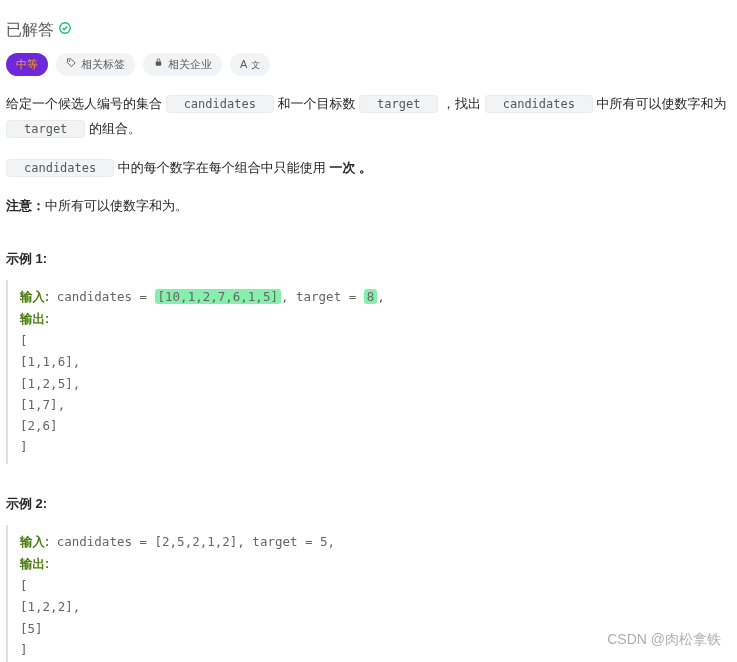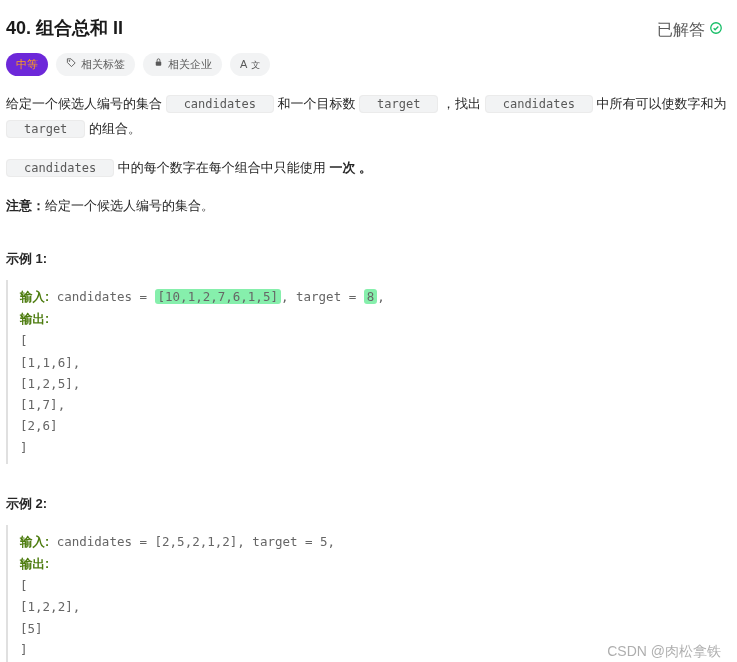--- a/index.html
+++ b/index.html
@@ -83,30 +83,29 @@
     }
     .ex-block .hl {
       background: #86efac;
       padding: 0 3px;
       border-radius: 3px;
     }
     .ex-block .lab { color: #4d7c0f; font-weight: 700; font-family: -apple-system, BlinkMacSystemFont, "Segoe UI", "PingFang SC", sans-serif; }
     .watermark {
       position: absolute;
       right: 16px;
-      bottom: 0;
+      bottom: 12px;
       color: rgba(120,120,120,0.6);
       font-size: 14px;
     }
   </style>
 </head>
 <body>
 
 <div class="header-row">
-  <div class="title">40. 组合总和 II</div>
   <div class="solved">
     <span>已解答</span>
     <span class="check">
       <svg width="14" height="14" viewBox="0 0 24 24" fill="none" stroke="currentColor" stroke-width="2.2">
           <circle cx="12" cy="12" r="9"></circle>
           <path d="M8 12.5l2.5 2.5L16 9.5"></path>
         </svg>
     </span>
   </div>
 </div>
@@ -139,21 +138,21 @@
 
 <div class="desc">
   <span>给定一个候选人编号的集合 </span><span class="code-inline">candidates</span><span> 和一个目标数 </span><span class="code-inline">target</span><span> ，找出 </span><span class="code-inline">candidates</span><span> 中所有可以使数字和为 </span><span class="code-inline">target</span><span> 的组合。</span>
 </div>
 
 <div class="desc">
   <span class="code-inline">candidates</span><span> 中的每个数字在每个组合中只能使用 </span><span class="strong">一次 。</span>
 </div>
 
 <div class="desc">
-  <span class="strong">注意：</span><span>给定一个候选人编号的集合。 </span>
+  <span class="strong">注意：</span><span>中所有可以使数字和为。 </span>
 </div>
 
 <div class="ex-title">示例 1:</div>
 <div class="ex-block"><span class="lab">输入:</span><span> candidates = </span><span class="hl">[10,1,2,7,6,1,5]</span><span>, target = </span><span class="hl">8</span><span>,</span>
 <span class="lab">输出:</span>
 <span>[
 [1,1,6],
 [1,2,5],
 [1,7],
 [2,6]

